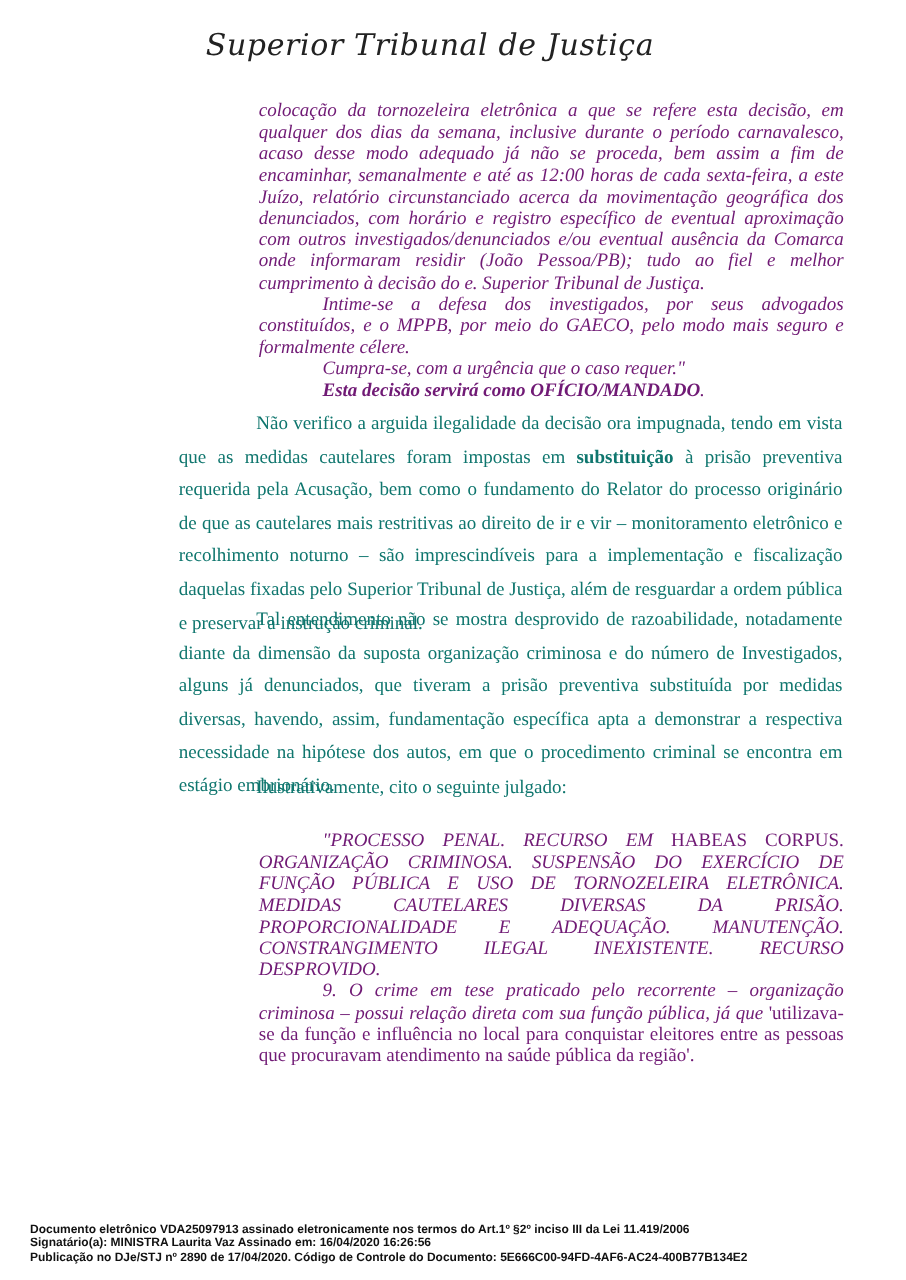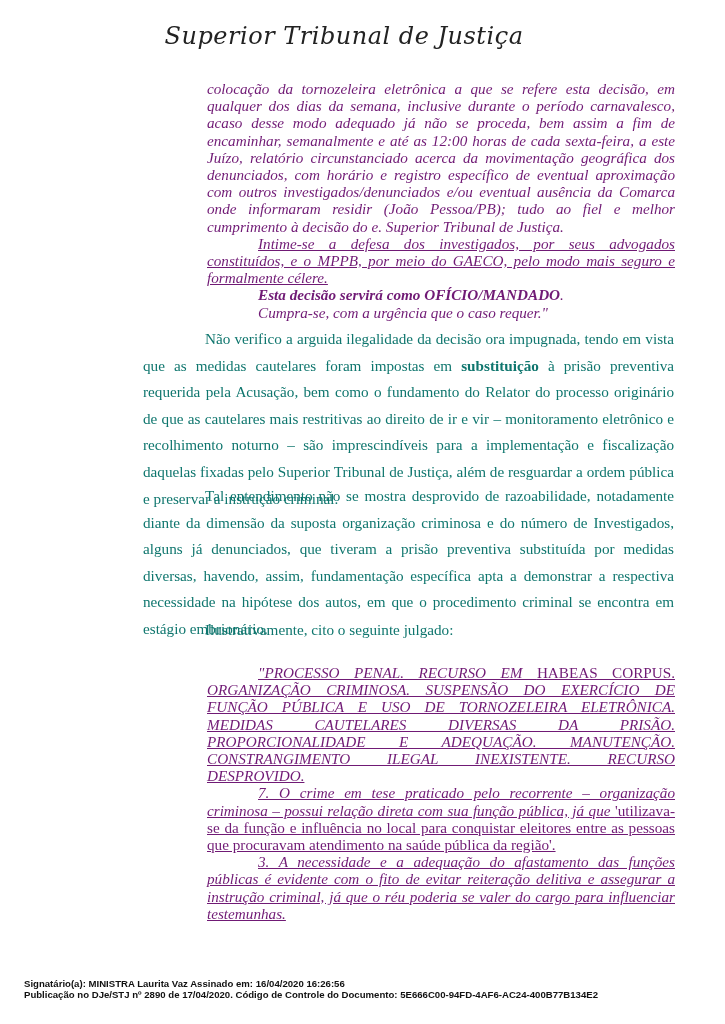--- a/index.html
+++ b/index.html
@@ -9,21 +9,21 @@
     font-family: "DejaVu Serif", serif; font-style: italic; font-size: 24px; color: #222;
     letter-spacing: 0.5px;
   }
   .quote-block {
     position: absolute; left: 207px; width: 468px;
     font-family: "Liberation Serif", serif; font-style: italic; font-size: 15.2px;
     line-height: 17.2px; text-align: justify; color: #701a75;
   }
   .q1 { top: 80px; }
   .q1 p { margin: 0; }
-  .indent { text-indent: 51px; text-decoration: underline; }
+  .indent { text-indent: 51px; }
   .ind-line { padding-left: 51px; }
   .bold { font-weight: bold; }
   .body-text {
     position: absolute; left: 143px; width: 531px;
     font-family: "Liberation Serif", serif; font-size: 15.2px; line-height: 26.6px;
     text-align: justify; color: #0f766e;
   }
   .body-text p { margin: 0; }
   .p1 { top: 326px; }
   .p2 { top: 483px; }
@@ -40,38 +40,38 @@
   .footer div { white-space: nowrap; }
 </style>
 </head>
 <body>
 
 <div class="header">Superior Tribunal de Justiça</div>
 
 <div class="quote-block q1">
   <p>colocação da tornozeleira eletrônica a que se refere esta decisão, em qualquer dos dias da semana, inclusive durante o período carnavalesco, acaso desse modo adequado já não se proceda, bem assim a fim de encaminhar, semanalmente e até as 12:00 horas de cada sexta-feira, a este Juízo, relatório circunstanciado acerca da movimentação geográfica dos denunciados, com horário e registro específico de eventual aproximação com outros investigados/denunciados e/ou eventual ausência da Comarca onde informaram residir (João Pessoa/PB); tudo ao fiel e melhor cumprimento à decisão do e. Superior Tribunal de Justiça.</p>
   <p class="indent">Intime-se a defesa dos investigados, por seus advogados constituídos, e o MPPB, por meio do GAECO, pelo modo mais seguro e formalmente célere.</p>
+  <p class="ind-line">Cumpra-se, com a urgência que o caso requer."</p>
   <p class="ind-line"><span class="bold">Esta decisão servirá como OFÍCIO/MANDADO</span><span>.</span></p>
-  <p class="ind-line">Cumpra-se, com a urgência que o caso requer."</p>
 </div>
 
 <div class="body-text p1">
   <p class="body-indent"><span>Não verifico a arguida ilegalidade da decisão ora impugnada, tendo em vista que as medidas cautelares foram impostas em </span><b>substituição</b><span> à prisão preventiva requerida pela Acusação, bem como o fundamento do Relator do processo originário de que as cautelares mais restritivas ao direito de ir e vir – monitoramento eletrônico e recolhimento noturno – são imprescindíveis para a implementação e fiscalização daquelas fixadas pelo Superior Tribunal de Justiça, além de resguardar a ordem pública e preservar a instrução criminal.</span></p>
 </div>
 
 <div class="body-text p2">
   <p class="body-indent">Tal entendimento não se mostra desprovido de razoabilidade, notadamente diante da dimensão da suposta organização criminosa e do número de Investigados, alguns já denunciados, que tiveram a prisão preventiva substituída por medidas diversas, havendo, assim, fundamentação específica apta a demonstrar a respectiva necessidade na hipótese dos autos, em que o procedimento criminal se encontra em estágio embrionário.</p>
 </div>
 
 <div class="body-text p3">
   <p class="body-indent">Ilustrativamente, cito o seguinte julgado:</p>
 </div>
 
 <div class="quote-block q2">
   <p class="indent"><span>"PROCESSO PENAL. RECURSO EM </span><span class="upright">HABEAS CORPUS.</span><span> ORGANIZAÇÃO CRIMINOSA. SUSPENSÃO DO EXERCÍCIO DE FUNÇÃO PÚBLICA E USO DE TORNOZELEIRA ELETRÔNICA. MEDIDAS CAUTELARES DIVERSAS DA PRISÃO. PROPORCIONALIDADE E ADEQUAÇÃO. MANUTENÇÃO. CONSTRANGIMENTO ILEGAL INEXISTENTE. RECURSO DESPROVIDO.</span></p>
-  <p class="indent"><span>7. O crime em tese praticado pelo recorrente – organização criminosa – possui relação direta com sua função pública, já que </span><span class="upright">'utilizava-se da função e influência no local para conquistar eleitores entre as pessoas que procuravam atendimento na saúde pública da região'.</span></p>
-  <p class="indent">3. A necessidade e a adequação do afastamento das funções públicas é evidente com o fito de evitar reiteração delitiva e assegurar a instrução criminal, já que o réu poderia se valer do cargo para influenciar testemunhas.</p>
+  <p class="indent"><span>9. O crime em tese praticado pelo recorrente – organização criminosa – possui relação direta com sua função pública, já que </span><span class="upright">'utilizava-se da função e influência no local para conquistar eleitores entre as pessoas que procuravam atendimento na saúde pública da região'.</span></p>
 </div>
 
 <div class="footer">
+  <div>Documento eletrônico VDA25097913 assinado eletronicamente nos termos do Art.1º §2º inciso III da Lei 11.419/2006</div>
   <div>Signatário(a):  MINISTRA Laurita Vaz   Assinado em: 16/04/2020 16:26:56</div>
   <div>Publicação no DJe/STJ nº 2890 de 17/04/2020. Código de Controle do Documento: 5E666C00-94FD-4AF6-AC24-400B77B134E2</div>
 </div>
 
 </body></html>

